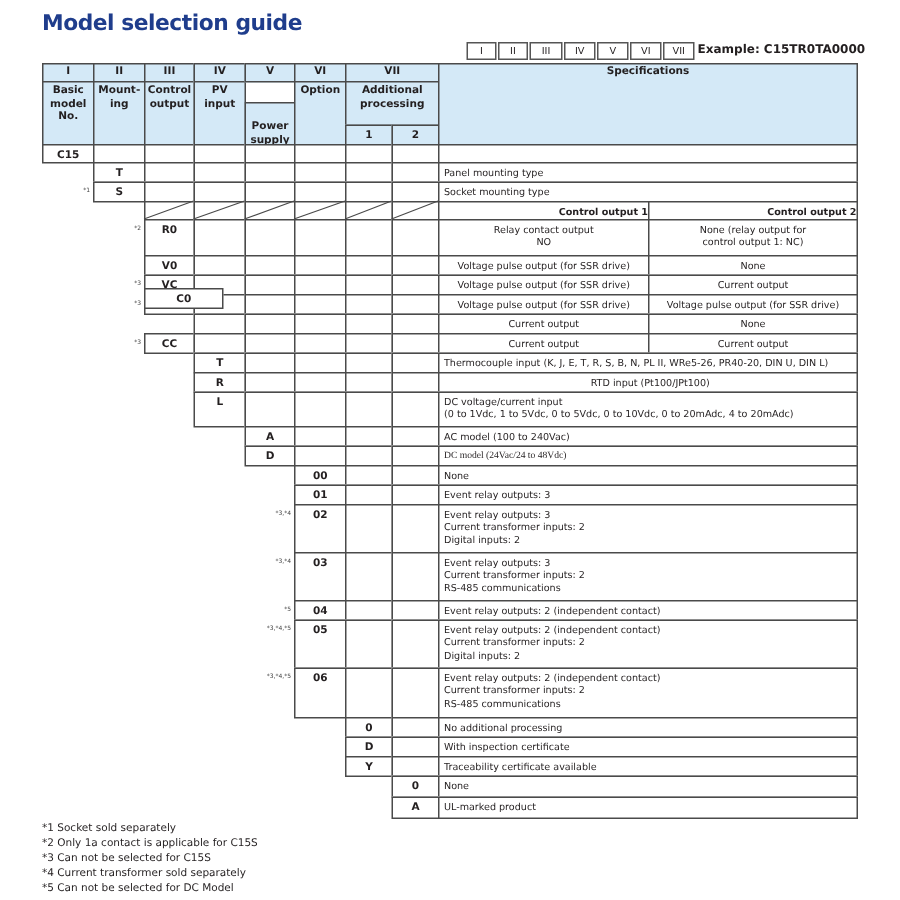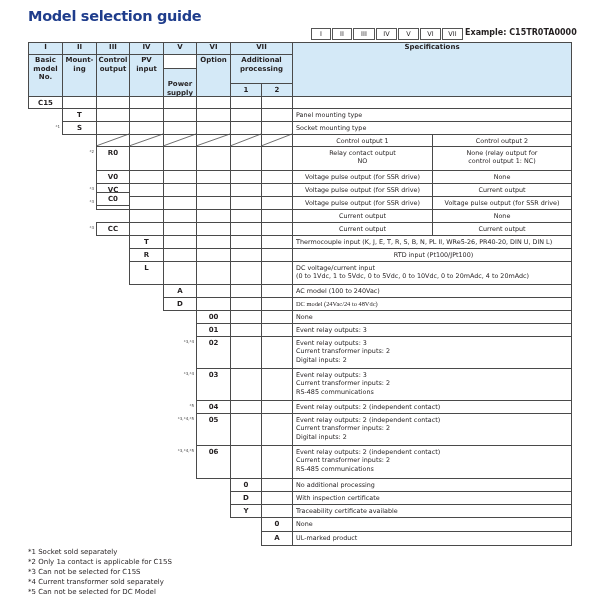--- a/index.html
+++ b/index.html
@@ -9,21 +9,21 @@
            color:#1f3d8c; letter-spacing:-0.3px; font-family:"DejaVu Sans", sans-serif; }
   .ex-box { position:absolute; top:28px; height:10px; border:1px solid #555; font-size:6.5px;
             line-height:10px; text-align:center; background:#fff; }
   .ex-label { position:absolute; top:27px; left:465px; font-size:8px; font-weight:bold; line-height:12px; }
   .cell { position:absolute; box-sizing:border-box; border:1px solid #4a4a4a; margin:0 0 0 0;
           font-size:6.4px; line-height:8.4px; overflow:hidden; background:#fff; }
   .hdr { background:#d4e9f7; font-weight:bold; text-align:center; font-size:7px; line-height:8.6px; }
   .code { font-weight:bold; text-align:center; font-size:7px; padding-top:2px; }
   .spec { padding:2px 0 0 3px; text-align:left; }
   .specc { text-align:center; padding-top:2px; }
-  .bold { font-weight:normal; }
+  .bold { font-weight:bold;text-align:right; }
   .note { position:absolute; font-size:4px; color:#444; text-align:right; }
   .foot { position:absolute; left:28px; font-size:7px; line-height:9px; }
   svg.diag { position:absolute; left:0; top:0; }
 </style>
 </head>
 <body>
 
 <div id="root">
     <div class="title" style="white-space: pre-line;">Model selection guide</div>
     <div class="ex-box" style="left: 311px; width: 18px; white-space: pre-line;">I</div>
@@ -115,21 +115,21 @@
     <div class="note" style="left: 56px; width: 38px; top: 186px; white-space: pre-line;">*3</div>
     <div class="cell code" style="left: 96px; top: 196px; width: 34px; height: 14px; white-space: pre-line;">VV</div>
     <div class="cell " style="left: 129px; top: 196px; width: 35px; height: 14px; white-space: pre-line;"></div>
     <div class="cell " style="left: 163px; top: 196px; width: 34px; height: 14px; white-space: pre-line;"></div>
     <div class="cell " style="left: 196px; top: 196px; width: 35px; height: 14px; white-space: pre-line;"></div>
     <div class="cell " style="left: 230px; top: 196px; width: 32px; height: 14px; white-space: pre-line;"></div>
     <div class="cell " style="left: 261px; top: 196px; width: 32px; height: 14px; white-space: pre-line;"></div>
     <div class="cell specc" style="left: 292px; top: 196px; width: 141px; height: 14px; white-space: pre-line;">Voltage pulse output (for SSR drive)</div>
     <div class="cell specc" style="left: 432px; top: 196px; width: 140px; height: 14px; white-space: pre-line;">Voltage pulse output (for SSR drive)</div>
     <div class="note" style="left: 56px; width: 38px; top: 199px; white-space: pre-line;">*3</div>
-    <div class="cell code" style="left: 96px; top: 192px; width: 34px; height: 14px; white-space: pre-line;">C0</div>
+    <div class="cell code" style="left: 96px; top: 192px; width: 53px; height: 14px; white-space: pre-line;">C0</div>
     <div class="cell " style="left: 129px; top: 209px; width: 35px; height: 14px; white-space: pre-line;"></div>
     <div class="cell " style="left: 163px; top: 209px; width: 34px; height: 14px; white-space: pre-line;"></div>
     <div class="cell " style="left: 196px; top: 209px; width: 35px; height: 14px; white-space: pre-line;"></div>
     <div class="cell " style="left: 230px; top: 209px; width: 32px; height: 14px; white-space: pre-line;"></div>
     <div class="cell " style="left: 261px; top: 209px; width: 32px; height: 14px; white-space: pre-line;"></div>
     <div class="cell specc" style="left: 292px; top: 209px; width: 141px; height: 14px; white-space: pre-line;">Current output</div>
     <div class="cell specc" style="left: 432px; top: 209px; width: 140px; height: 14px; white-space: pre-line;">None</div>
     <div class="cell code" style="left: 96px; top: 222px; width: 34px; height: 14px; white-space: pre-line;">CC</div>
     <div class="cell " style="left: 129px; top: 222px; width: 35px; height: 14px; white-space: pre-line;"></div>
     <div class="cell " style="left: 163px; top: 222px; width: 34px; height: 14px; white-space: pre-line;"></div>

